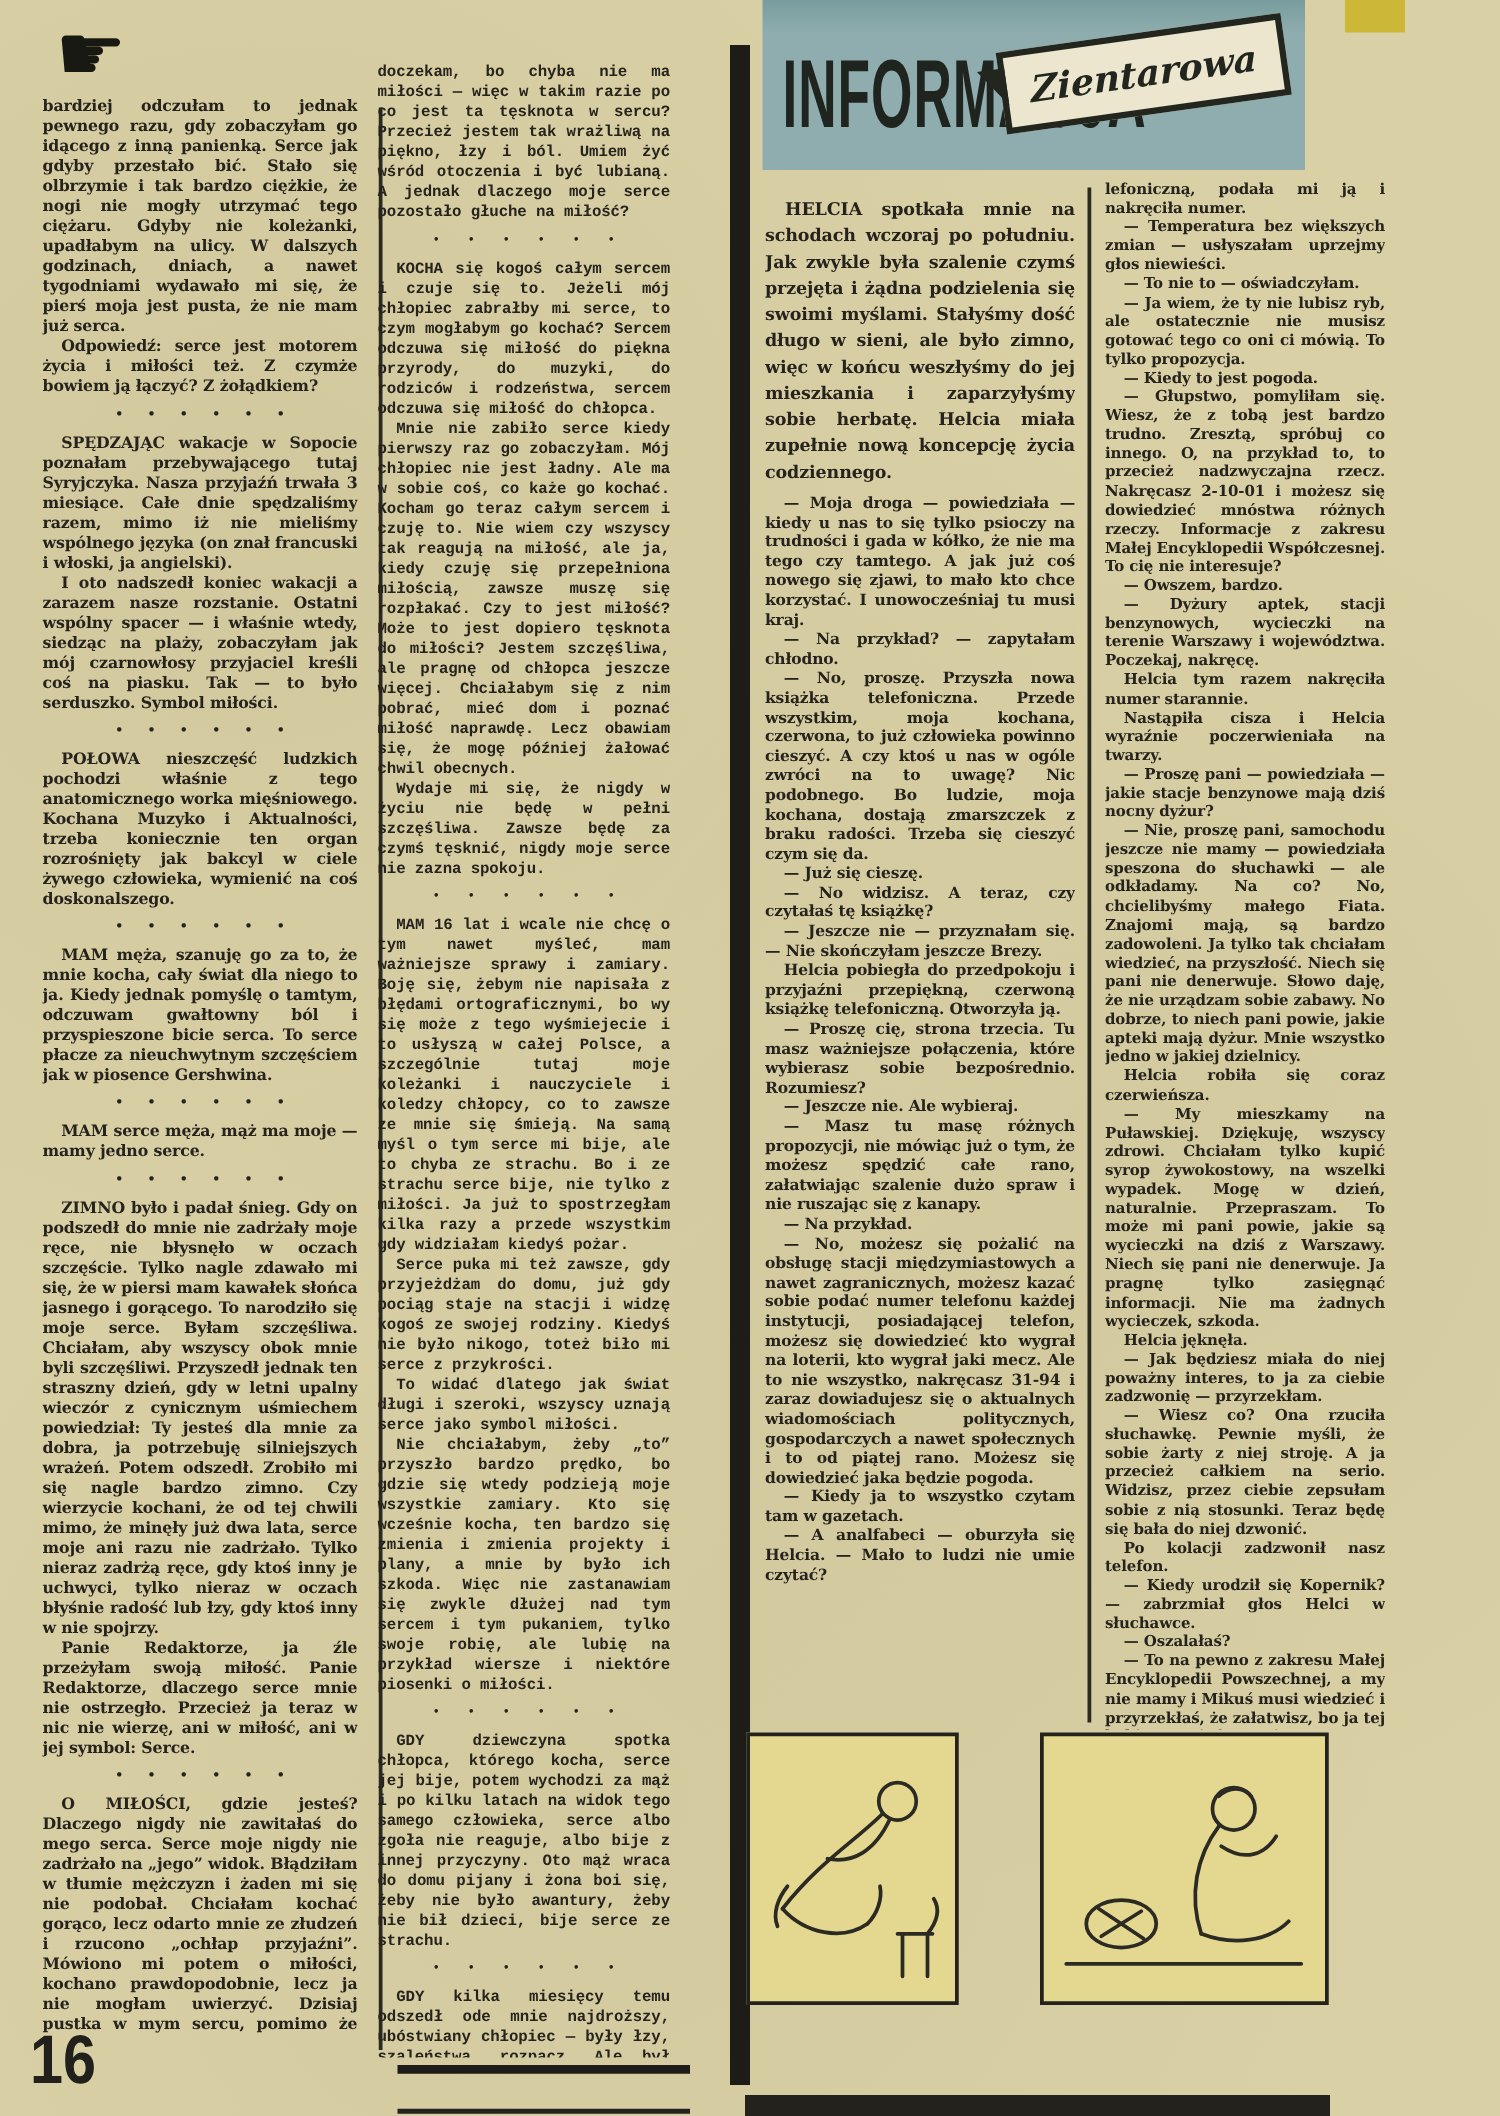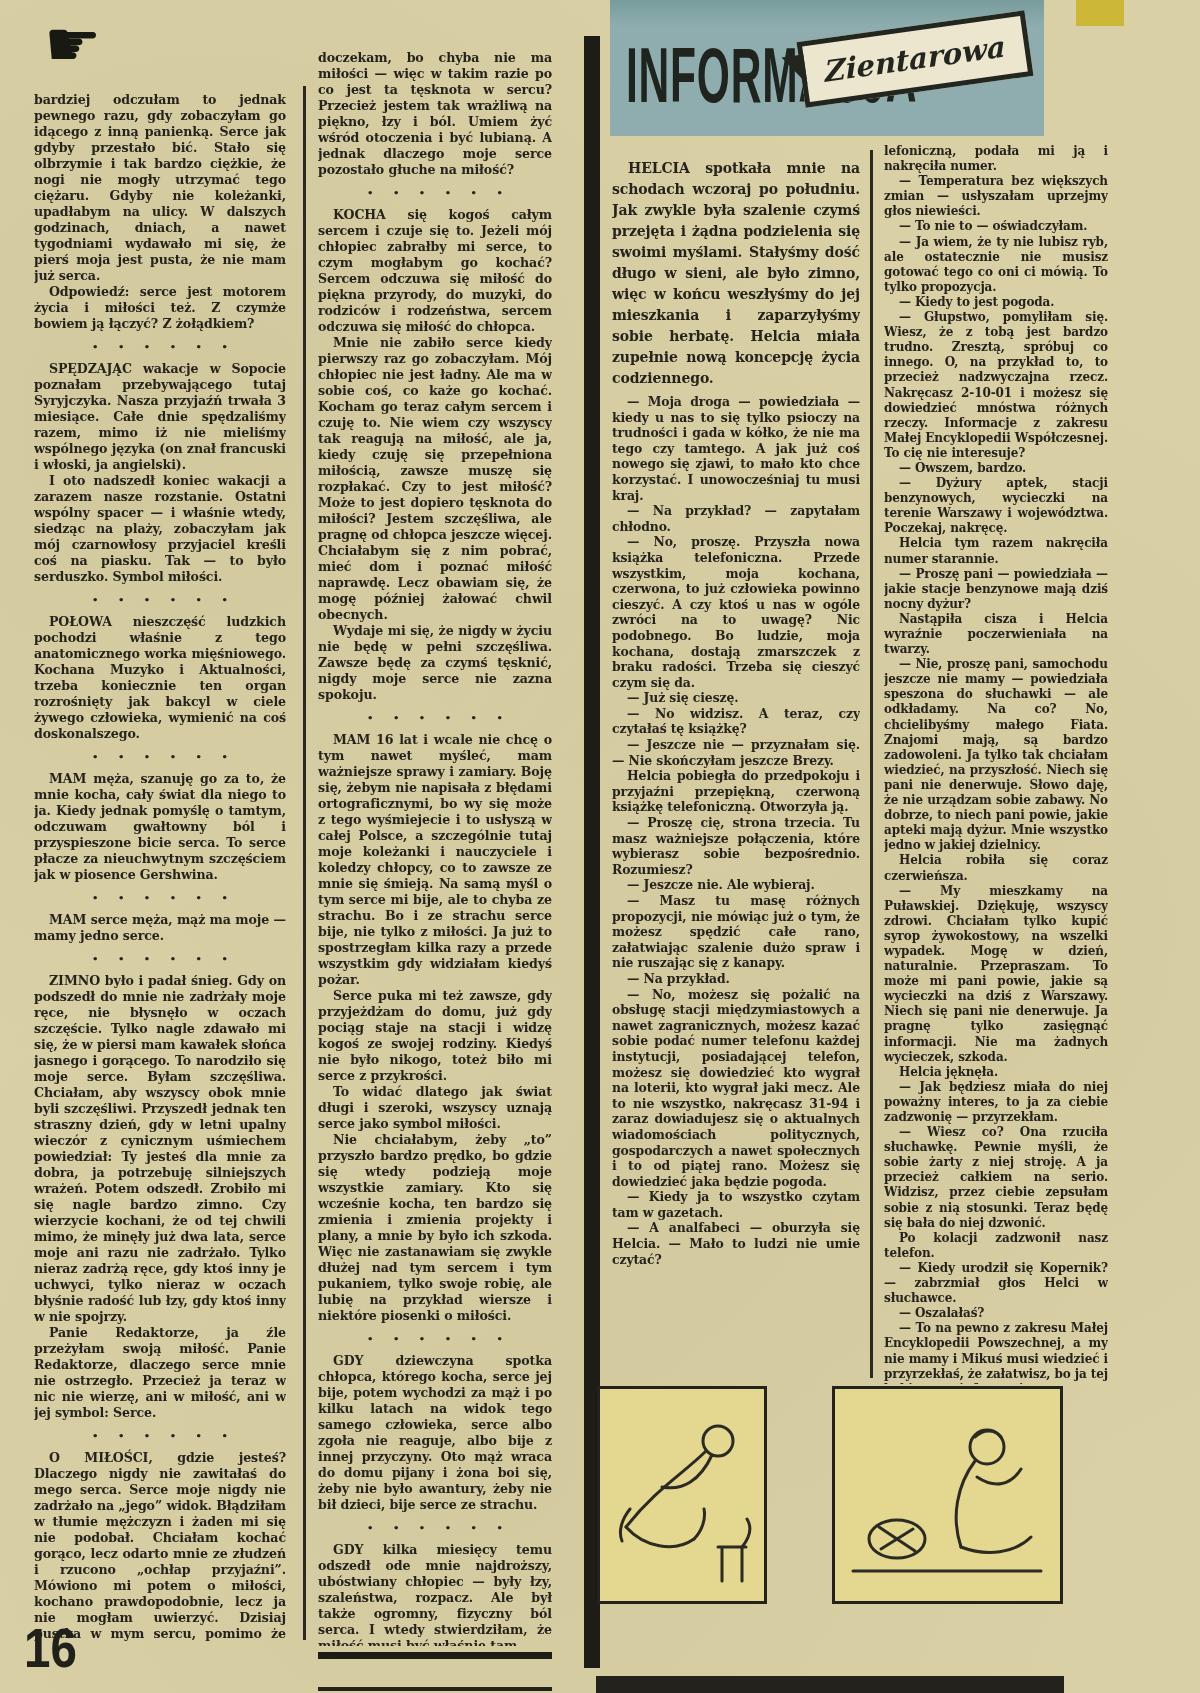--- a/index.html
+++ b/index.html
@@ -63,22 +63,22 @@
     position:absolute;left:24px;top:1616px;
     font-family:"Liberation Sans",sans-serif;font-weight:bold;
     font-size:50px;color:#21201a;transform:scale(0.95,1.1);transform-origin:left top;
   }
   
   .col{
     position:absolute;overflow:hidden;text-align:justify;
     font-weight:700;letter-spacing:-0.1px;
     hyphens:auto;-webkit-hyphens:auto;
   }
-  #col1{left:34px;top:92px;width:252px;height:1550px;font-size:12.6px;line-height:16px;}
-  #col2{left:318px;top:50px;width:234px;height:1596px;font-size:12.6px;line-height:16px;}
+  #col1{left:34px;top:77px;width:252px;height:1550px;font-size:12.6px;line-height:16px;}
+  #col2{left:302px;top:50px;width:234px;height:1596px;font-size:12.6px;line-height:16px;font-family:Liberation Mono, monospace;}
   #col3{left:612px;top:158px;width:248px;height:1224px;font-size:12.4px;line-height:15.6px;}
   #col4{left:884px;top:144px;width:224px;height:1240px;font-size:12px;line-height:15.1px;}
   .para{margin:0;}
   .p{text-indent:15px;}
   .noind{text-indent:0;}
   .sep{text-align:center;text-indent:0;letter-spacing:8px;font-size:10px;padding:7px 0 6px 8px;}
   .lead{font-size:14px;line-height:21px;text-indent:16px;margin-bottom:5px;}
   
   .cartoon{
     position:absolute;top:1386px;height:218px;background:#e4d890;
@@ -162,22 +162,22 @@
   <div class="col" id="col4">
       <p class="para p noind">lefoniczną, podała mi ją i nakręciła numer.</p>
       <p class="para p">— Temperatura bez większych zmian — usłyszałam uprzejmy głos niewieści.</p>
       <p class="para p">— To nie to — oświadczyłam.</p>
       <p class="para p">— Ja wiem, że ty nie lubisz ryb, ale ostatecznie nie musisz gotować tego co oni ci mówią. To tylko propozycja.</p>
       <p class="para p">— Kiedy to jest pogoda.</p>
       <p class="para p">— Głupstwo, pomyliłam się. Wiesz, że z tobą jest bardzo trudno. Zresztą, spróbuj co innego. O, na przykład to, to przecież nadzwyczajna rzecz. Nakręcasz 2-10-01 i możesz się dowiedzieć mnóstwa różnych rzeczy. Informacje z zakresu Małej Encyklopedii Współczesnej. To cię nie interesuje?</p>
       <p class="para p">— Owszem, bardzo.</p>
       <p class="para p">— Dyżury aptek, stacji benzynowych, wycieczki na terenie Warszawy i województwa. Poczekaj, nakręcę.</p>
       <p class="para p">Helcia tym razem nakręciła numer starannie.</p>
+      <p class="para p">Nastąpiła cisza i Helcia wyraźnie poczerwieniała na twarzy.</p>
       <p class="para p">— Proszę pani — powiedziała — jakie stacje benzynowe mają dziś nocny dyżur?</p>
-      <p class="para p">Nastąpiła cisza i Helcia wyraźnie poczerwieniała na twarzy.</p>
       <p class="para p">— Nie, proszę pani, samochodu jeszcze nie mamy — powiedziała speszona do słuchawki — ale odkładamy. Na co? No, chcielibyśmy małego Fiata. Znajomi mają, są bardzo zadowoleni. Ja tylko tak chciałam wiedzieć, na przyszłość. Niech się pani nie denerwuje. Słowo daję, że nie urządzam sobie zabawy. No dobrze, to niech pani powie, jakie apteki mają dyżur. Mnie wszystko jedno w jakiej dzielnicy.</p>
       <p class="para p">Helcia robiła się coraz czerwieńsza.</p>
       <p class="para p">— My mieszkamy na Puławskiej. Dziękuję, wszyscy zdrowi. Chciałam tylko kupić syrop żywokostowy, na wszelki wypadek. Mogę w dzień, naturalnie. Przepraszam. To może mi pani powie, jakie są wycieczki na dziś z Warszawy. Niech się pani nie denerwuje. Ja pragnę tylko zasięgnąć informacji. Nie ma żadnych wycieczek, szkoda.</p>
       <p class="para p">Helcia jęknęła.</p>
       <p class="para p">— Jak będziesz miała do niej poważny interes, to ja za ciebie zadzwonię — przyrzekłam.</p>
       <p class="para p">— Wiesz co? Ona rzuciła słuchawkę. Pewnie myśli, że sobie żarty z niej stroję. A ja przecież całkiem na serio. Widzisz, przez ciebie zepsułam sobie z nią stosunki. Teraz będę się bała do niej dzwonić.</p>
       <p class="para p">Po kolacji zadzwonił nasz telefon.</p>
       <p class="para p">— Kiedy urodził się Kopernik? — zabrzmiał głos Helci w słuchawce.</p>
       <p class="para p">— Oszalałaś?</p>
       <p class="para p">— To na pewno z zakresu Małej Encyklopedii Powszechnej, a my nie mamy i Mikuś musi wiedzieć i przyrzekłaś, że załatwisz, bo ja tej babie z informacją na oczy pokazać się nie mogę.</p>

